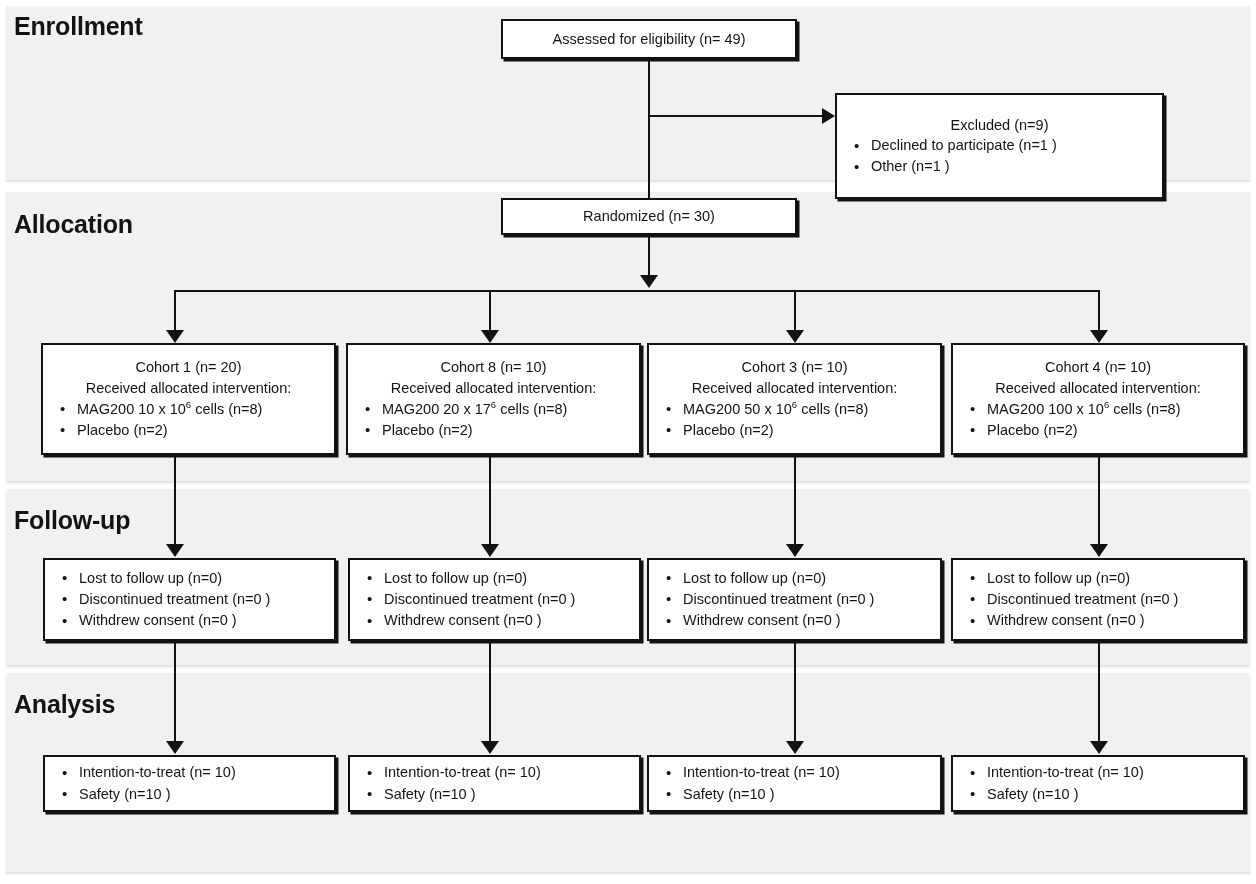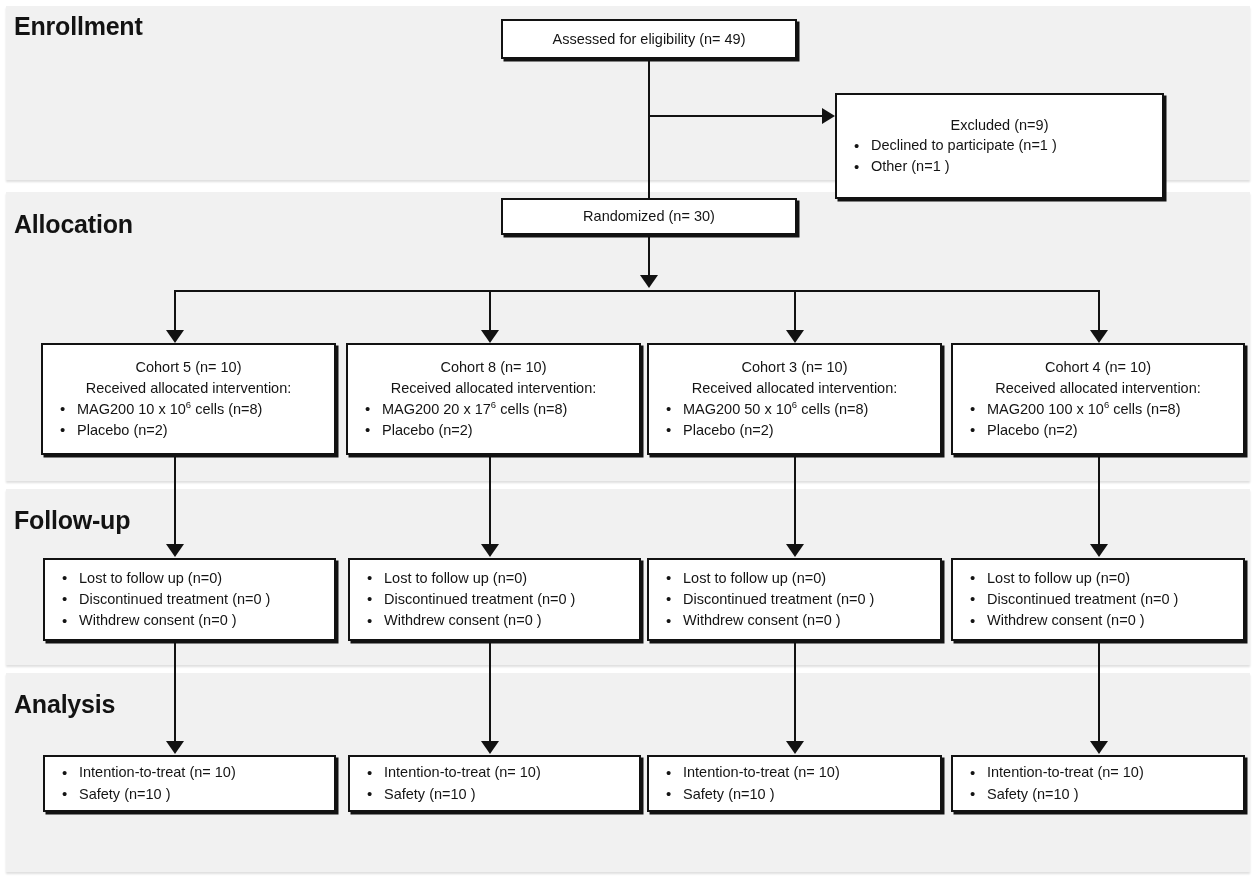--- a/index.html
+++ b/index.html
@@ -180,21 +180,21 @@
       </ul>
     </div>
   </div>
 
   <div class="box" style="left:501px; top:198px; width:296px; height:37px;">
     <div class="box-line center-line">Randomized (n= 30)</div>
   </div>
 
   <div class="box" style="left:41px; top:343px; width:295px; height:112px;">
     <div class="box-inner">
-      <div class="box-line center-line">Cohort 5 (n= 10)</div>
+      <div class="box-line center-line">Cohort 1 (n= 20)</div>
       <div class="box-line center-line">Received allocated intervention:</div>
       <ul class="bullet-list">
         <li><span>MAG200 10 x 10</span><sup>6</sup><span> cells (n=8)</span></li>
         <li>Placebo (n=2)</li>
       </ul>
     </div>
   </div>
 
   <div class="box" style="left:346px; top:343px; width:295px; height:112px;">
     <div class="box-inner">

